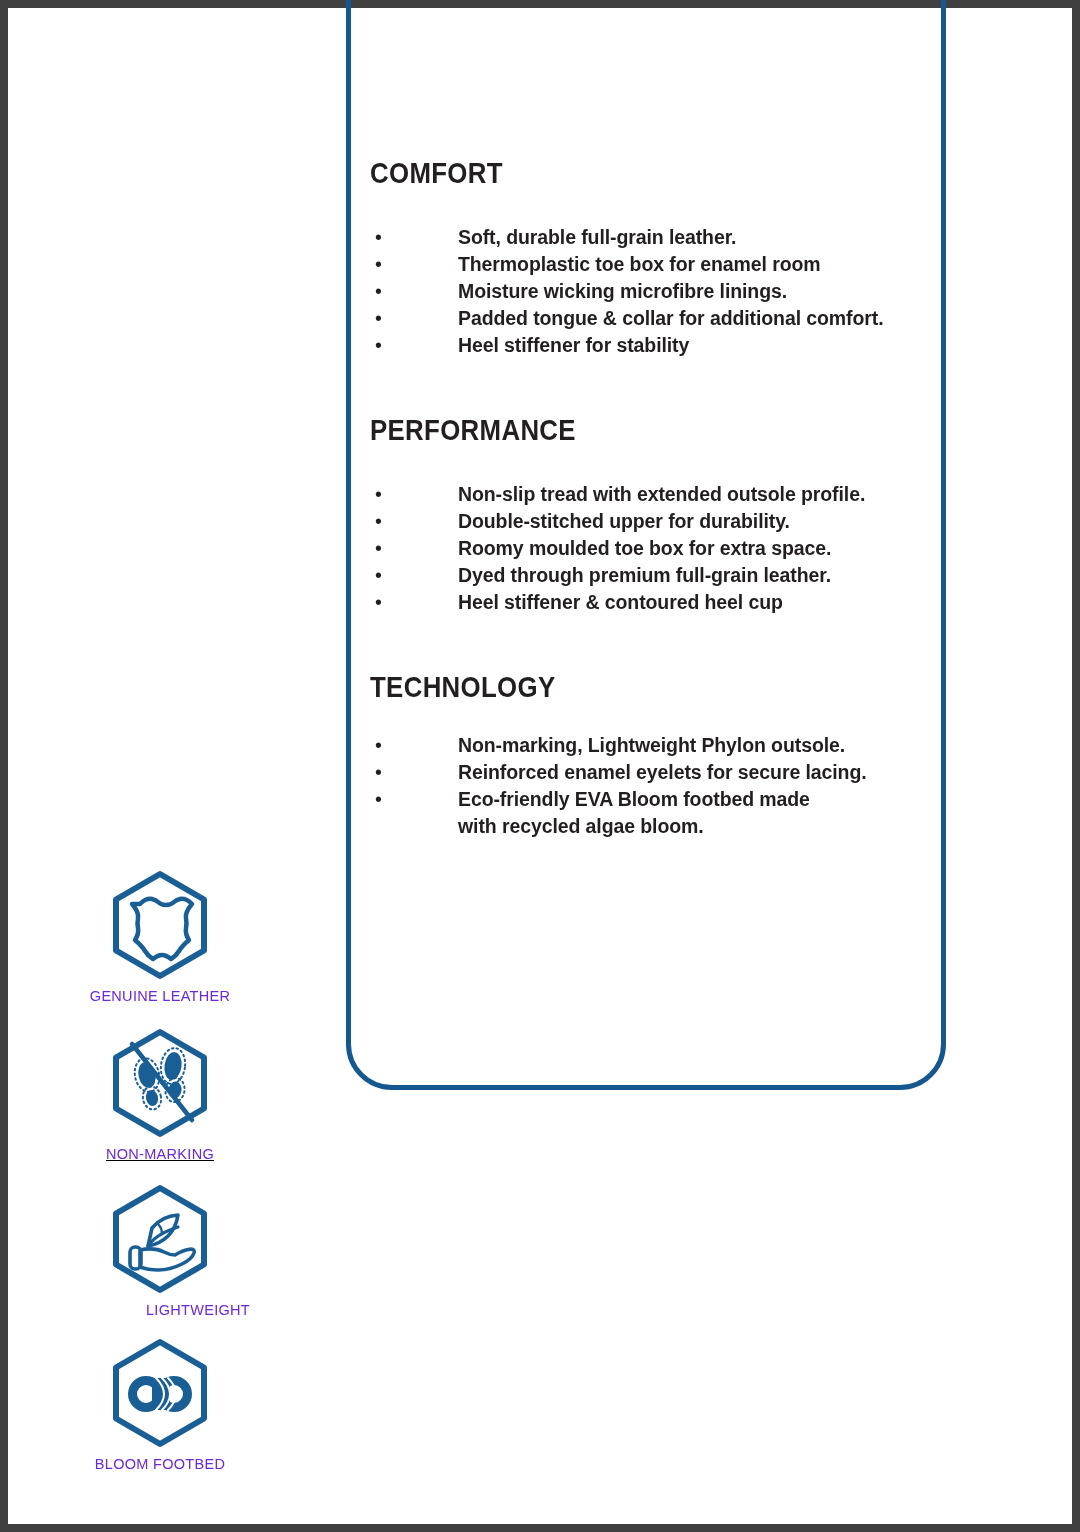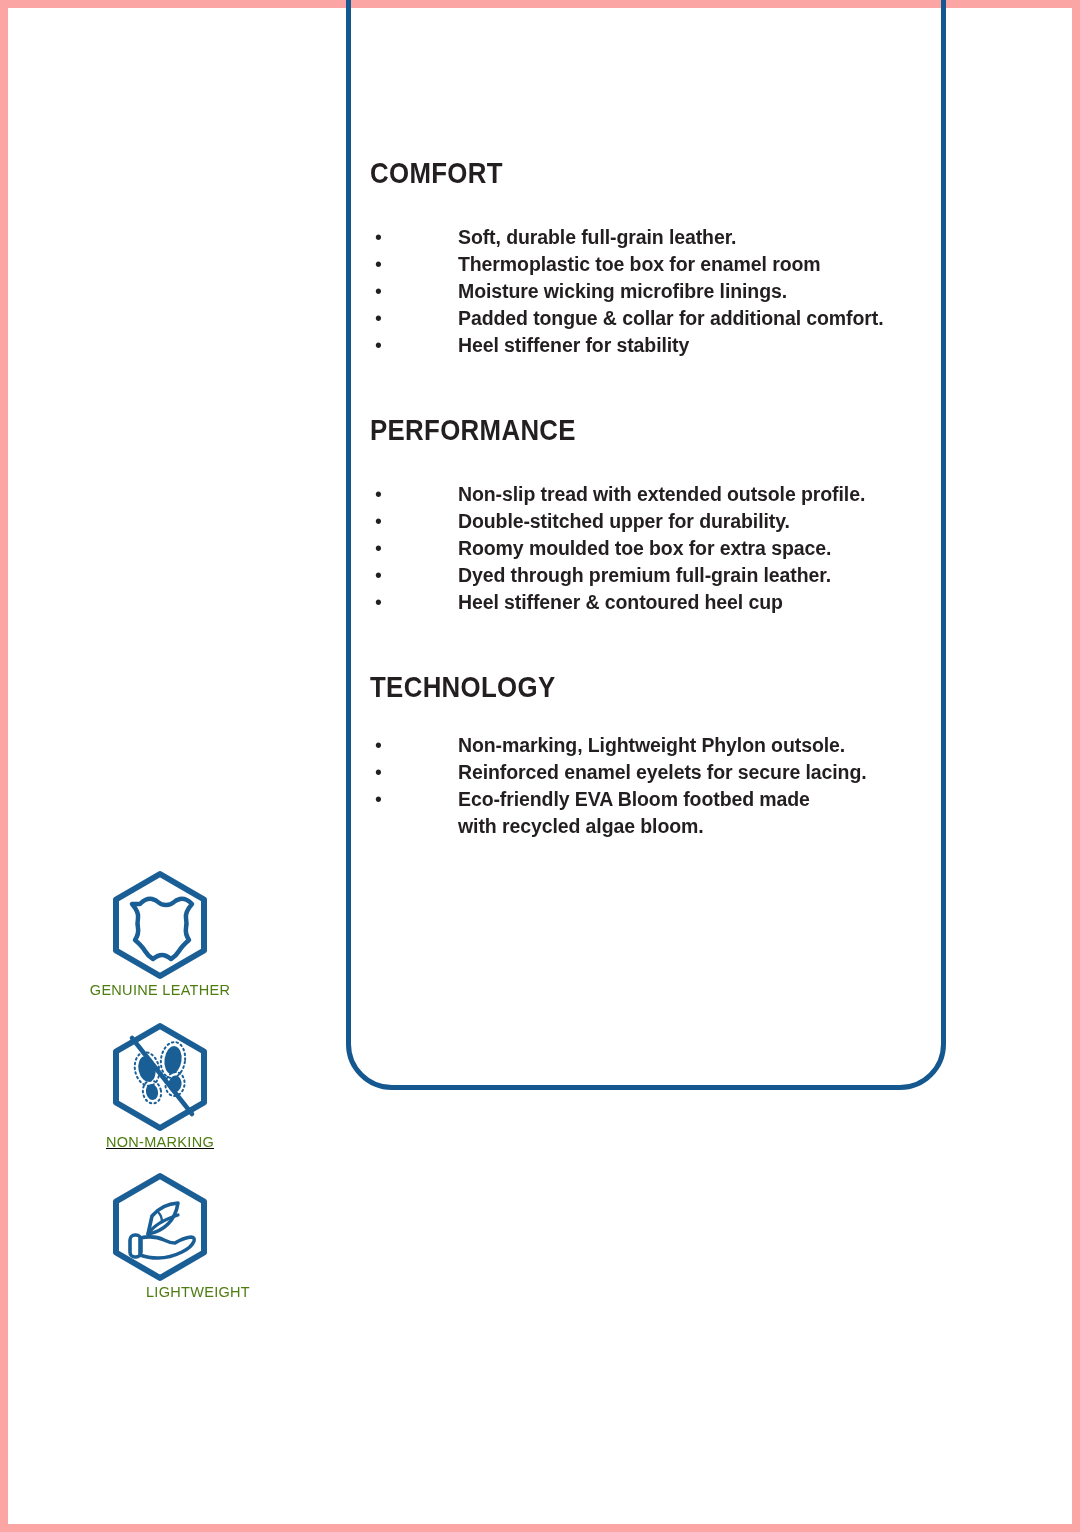--- a/index.html
+++ b/index.html
@@ -15,21 +15,21 @@
     font-family: "Liberation Sans", sans-serif;
     position: relative;
     overflow: hidden;
   }
 
   
   #page {
     position: absolute;
     inset: 0;
     background: #ffffff;
-    border: 8px solid #fca5a5;
+    border: 8px solid #404040;
     outline: 1px solid #ffffff;
     outline-offset: -9px;
   }
 
   #canvas {
     position: absolute;
     inset: 0;
   }
 
   
@@ -116,22 +116,22 @@
   }
   .badge-art {
     width: 104px;
     height: 110px;
     margin: 0 auto;
     display: block;
   }
   .badge-label {
     font-size: 14.5px;
     letter-spacing: 0.3px;
-    color: #4d7c0f;
-    margin-top: 2px;
+    color: #6d28d9;
+    margin-top: 8px;
     white-space: nowrap;
   }
   .badge:nth-child(1) { margin-bottom: 24px; }
   .badge:nth-child(2) { margin-bottom: 22px; text-decoration: underline; }
   .badge:nth-child(3) { margin-bottom: 20px; text-align: right; }
 </style>
 </head>
 <body>
 
 <div id="page">
@@ -252,16 +252,34 @@
               <path d="M52 4 L96 29.5 L96 80.5 L52 106 L8 80.5 L8 29.5 Z" fill="none" stroke="#1a5e96" stroke-width="6" stroke-linejoin="round"></path>
               <path d="M44 44 q10 -12 26 -13 q-2 13 -10 21 q-8 8 -20 10 Z" fill="none" stroke="#1a5e96" stroke-width="3.6" stroke-linejoin="round"></path>
               <path d="M40 62 q8 -12 30 -19" fill="none" stroke="#1a5e96" stroke-width="3.2" stroke-linecap="round"></path>
               <path d="M50 40 q4 4 4 10" fill="none" stroke="#1a5e96" stroke-width="2.4" stroke-linecap="round"></path>
               <path d="M32 66 q14 -3 24 2 q6 3 11 3 q8 -5 16 -6 q4 0 3 4 q-2 6 -12 11 q-12 6 -24 6 q-10 0 -18 -3 Z" fill="none" stroke="#1a5e96" stroke-width="3.6" stroke-linejoin="round"></path>
               <rect x="22" y="63" width="11" height="22" rx="5" fill="none" stroke="#1a5e96" stroke-width="3.6"></rect>
             </svg>
           </div>
           <div class="badge-label">LIGHTWEIGHT</div>
         </div>
+        <div class="badge">
+          <div>
+            <svg class="badge-art" viewBox="0 0 104 110" xmlns="http://www.w3.org/2000/svg">
+              <path d="M52 4 L96 29.5 L96 80.5 L52 106 L8 80.5 L8 29.5 Z" fill="none" stroke="#1a5e96" stroke-width="6" stroke-linejoin="round"></path>
+              <g fill="#1a5e96">
+                <path d="M38 38 a18 18 0 1 0 0 36 a18 18 0 1 0 0 -36 Z M38 47 a9 9 0 1 1 0 18 a9 9 0 1 1 0 -18 Z" fill-rule="evenodd"></path>
+                <path d="M66 38 a18 18 0 1 0 0 36 a18 18 0 1 0 0 -36 Z M66 47 a9 9 0 1 1 0 18 a9 9 0 1 1 0 -18 Z" fill-rule="evenodd"></path>
+                <path d="M44 40 L62 40 L62 72 L44 72 Z"></path>
+              </g>
+              <g stroke="#ffffff" stroke-width="2" fill="none" stroke-linecap="round">
+                <path d="M48 40 q8 8 8 16 q0 8 -8 16"></path>
+                <path d="M54 40 q8 8 8 16 q0 8 -8 16"></path>
+                <path d="M60 40 q8 8 8 16 q0 8 -8 16"></path>
+              </g>
+            </svg>
+          </div>
+          <div class="badge-label">BLOOM FOOTBED</div>
+        </div>
       </div>
 
   </div>
 </div>
 
 </body></html>

